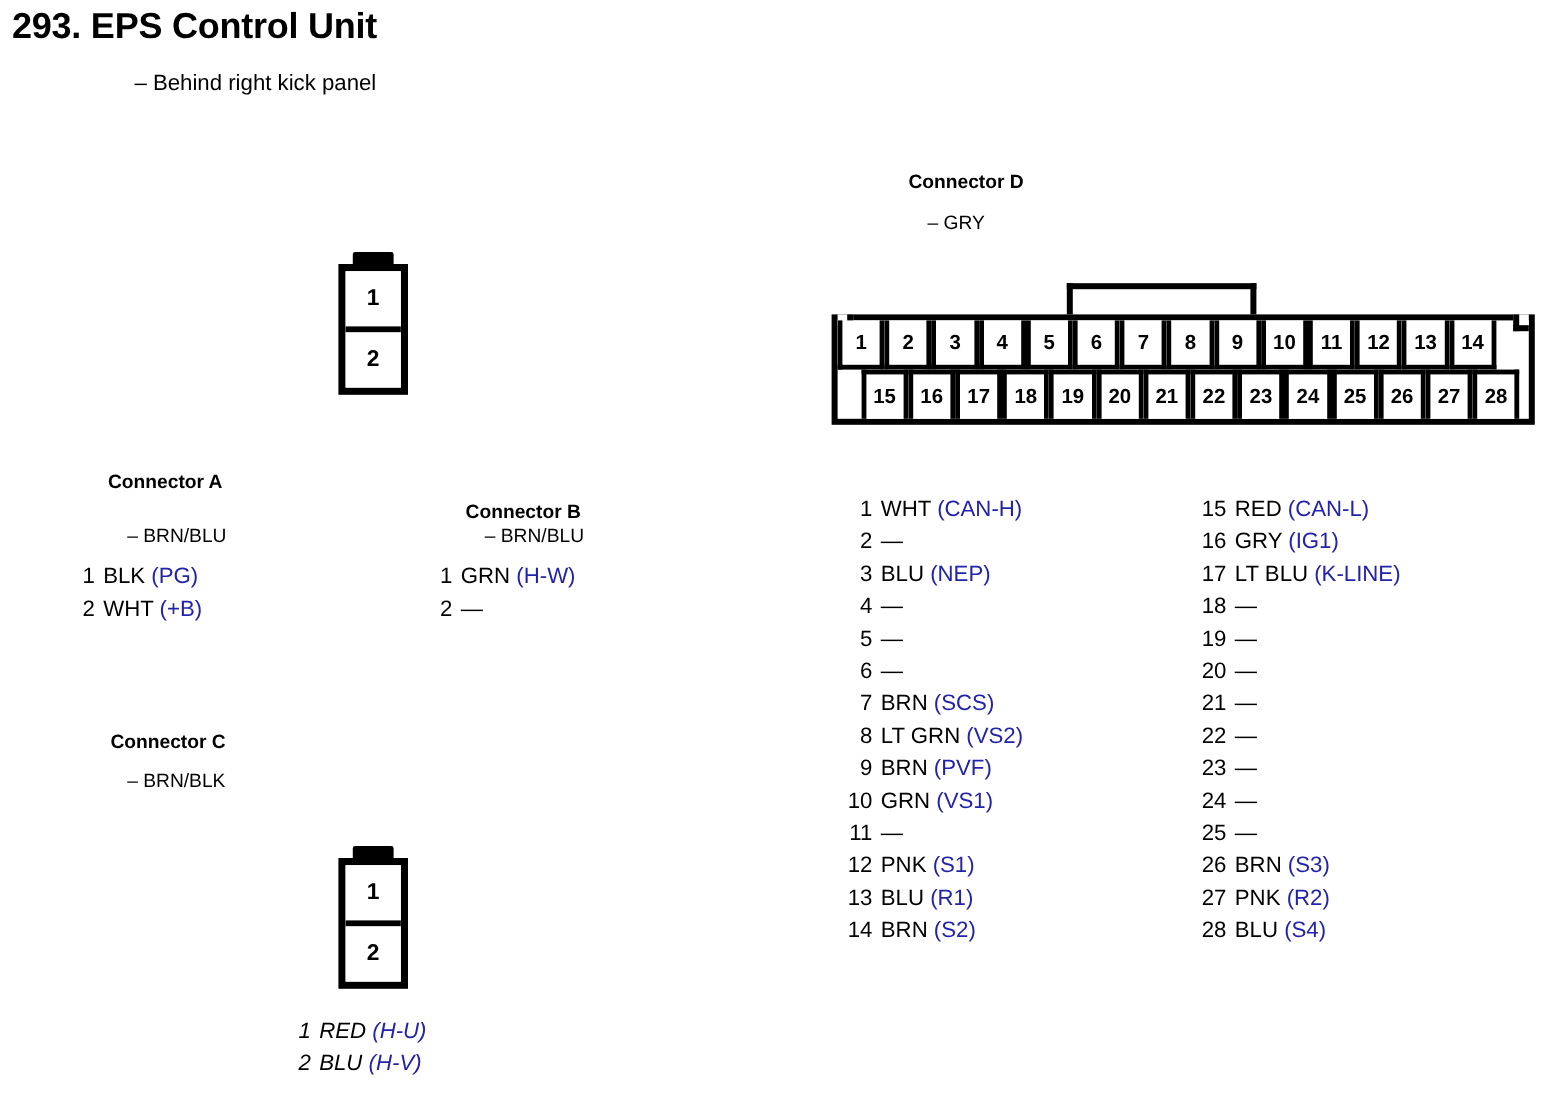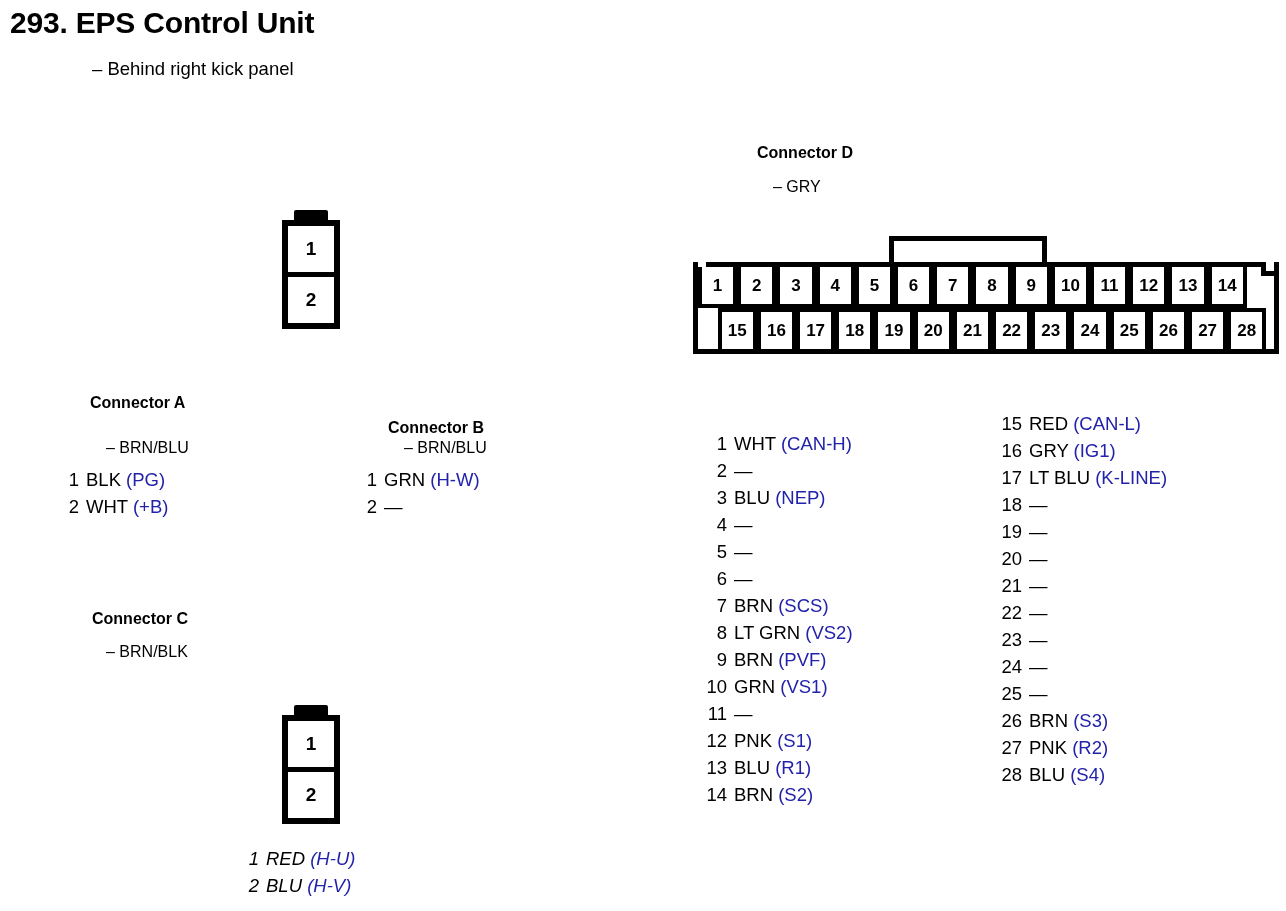--- a/index.html
+++ b/index.html
@@ -24,21 +24,21 @@
     font-size: 30px;
     font-weight: bold;
     letter-spacing: -0.2px;
     white-space: nowrap;
   }
   #location-notes {
     left: 92px; top: 55px;
     font-size: 18.5px;
     line-height: 27px;
   }
-  .note-line { white-space: nowrap; }
+  .note-line { white-space: nowrap; margin-left: 20px; }
 
   
   .conn-heading {
     font-size: 16px;
     font-weight: bold;
     white-space: nowrap;
   }
   .conn-sub {
     font-size: 16px;
     white-space: nowrap;
@@ -169,21 +169,21 @@
   #connC-head { left: 92px; top: 610px; }
   #connC-sub  { left: 106px; top: 643px; }
   #connC-drawing { left: 282px; top: 705px; }
   #connC-pins { left: 248px; top: 845px; font-style: italic; }
 
   #conn-top-drawing { left: 282px; top: 210px; }
 
   #connD-head { left: 757px; top: 144px; }
   #connD-sub  { left: 773px; top: 178px; }
 
-  #connD-pins-left  { left: 705px; top: 410px; margin-top: 20px; }
+  #connD-pins-left  { left: 705px; top: 410px; }
   #connD-pins-right { left: 1000px; top: 410px; }
 </style>
 </head>
 <body>
 
 <div class="abs" id="page-title">293.  EPS Control Unit</div>
 
 <div class="abs" id="location-notes">
   <div class="note-line">– Behind right kick panel</div>
 </div>

